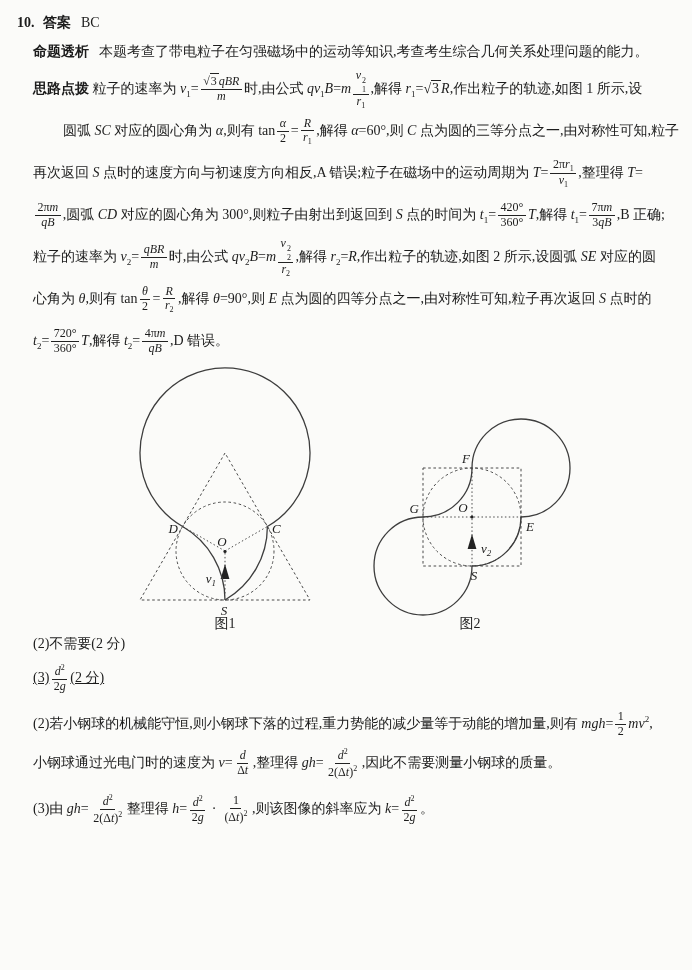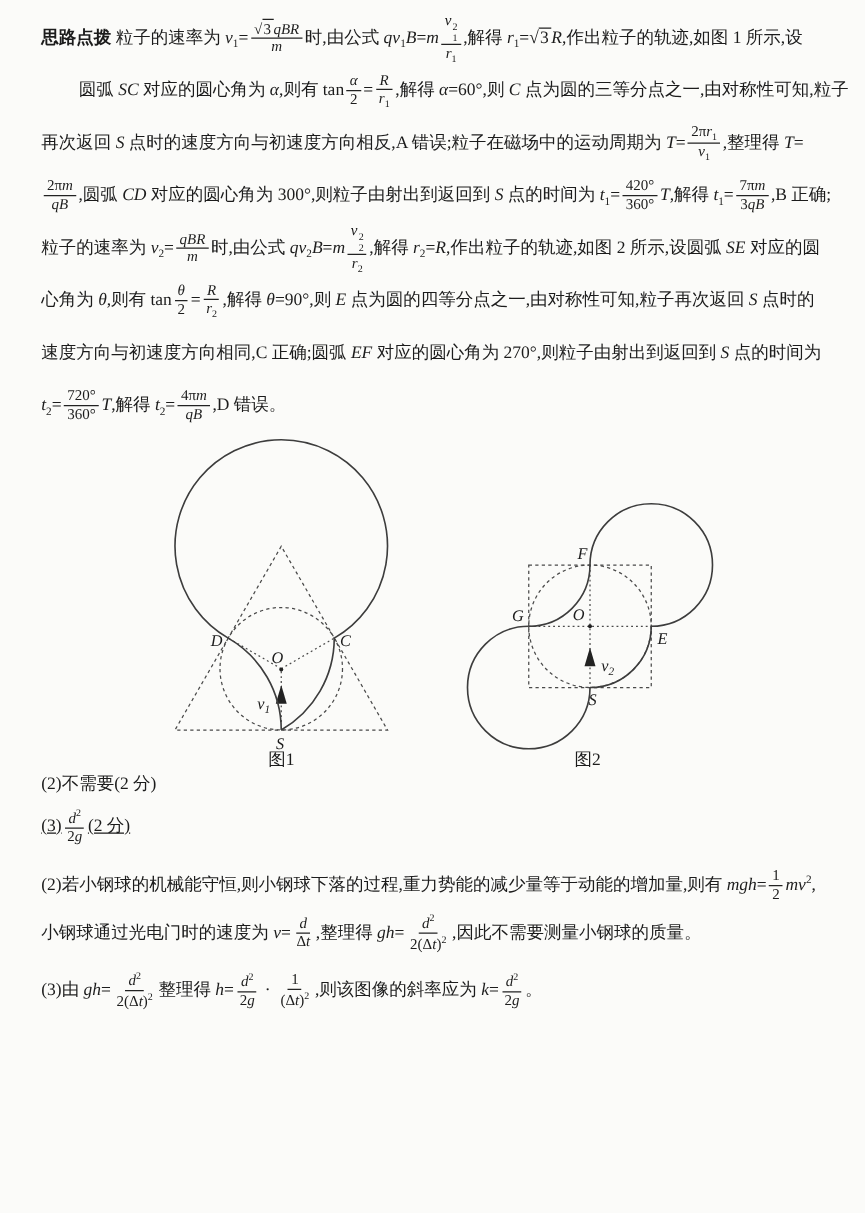--- a/index.html
+++ b/index.html
@@ -39,21 +39,28 @@
   .labsub{font-size:9px;}
   .cap{font-style:normal;font-size:14px;fill:#1c1c1c;font-family:"Liberation Serif","DejaVu Serif",serif;}
   .arrow{fill:#222;stroke:none;}
   .odot{fill:#222;stroke:none;}
 </style>
 </head>
 <body>
 
 <div class="page">
 
-
+  <div class="line num-row" style="height:26px;line-height:26px;">
+    <b>10.</b>
+    <b class="lbl" style="margin-left:5px;">答案</b><span>BC</span>
+  </div>
+
+  <div class="line" style="height:32px;line-height:32px;">
+    <b class="lbl">命题透析</b><span>本题考查了带电粒子在匀强磁场中的运动等知识,考查考生综合几何关系处理问题的能力。</span>
+  </div>
 
   <div id="q10-lines">
       <div class="line" style="height: 42px; line-height: 42px;"><b>思路点拨</b>  粒子的速率为 <i>v</i><sub>1</sub>=<span class="frac">
           <span class="num"><span class="sqrt">√<span class="rad">3</span></span><i>qBR</i></span>
           <span class="den"><i>m</i></span>
         </span>时,由公式 <i>q</i><i>v</i><sub>1</sub><i>B</i>=<i>m</i><span class="frac">
           <span class="num"><i>v</i><span class="ss">
               <span>2</span>
               <span>1</span>
             </span></span>
@@ -90,21 +97,20 @@
             </span></span>
           <span class="den"><i>r</i><sub>2</sub></span>
         </span>,解得 <i>r</i><sub>2</sub>=<i>R</i>,作出粒子的轨迹,如图 2 所示,设圆弧 <i>SE</i> 对应的圆</div>
       <div class="line" style="height: 42px; line-height: 42px;">心角为 <i>θ</i>,则有 tan<span class="frac">
           <span class="num"><i>θ</i></span>
           <span class="den">2</span>
         </span>=<span class="frac">
           <span class="num"><i>R</i></span>
           <span class="den"><i>r</i><sub>2</sub></span>
         </span>,解得 <i>θ</i>=90°,则 <i>E</i> 点为圆的四等分点之一,由对称性可知,粒子再次返回 <i>S</i> 点时的</div>
-      <div class="line" style="height: 42px; line-height: 42px;">速度方向与初速度方向相同,C 正确;圆弧 <i>EF</i> 对应的圆心角为 270°,则粒子由射出到返回到 <i>S</i> 点的时间为</div>
       <div class="line" style="height: 42px; line-height: 42px;"><i>t</i><sub>2</sub>=<span class="frac">
           <span class="num">720°</span>
           <span class="den">360°</span>
         </span><i>T</i>,解得 <i>t</i><sub>2</sub>=<span class="frac">
           <span class="num">4π<i>m</i></span>
           <span class="den"><i>qB</i></span>
         </span>,D 错误。</div>
     </div>
 
   <div class="figs">

